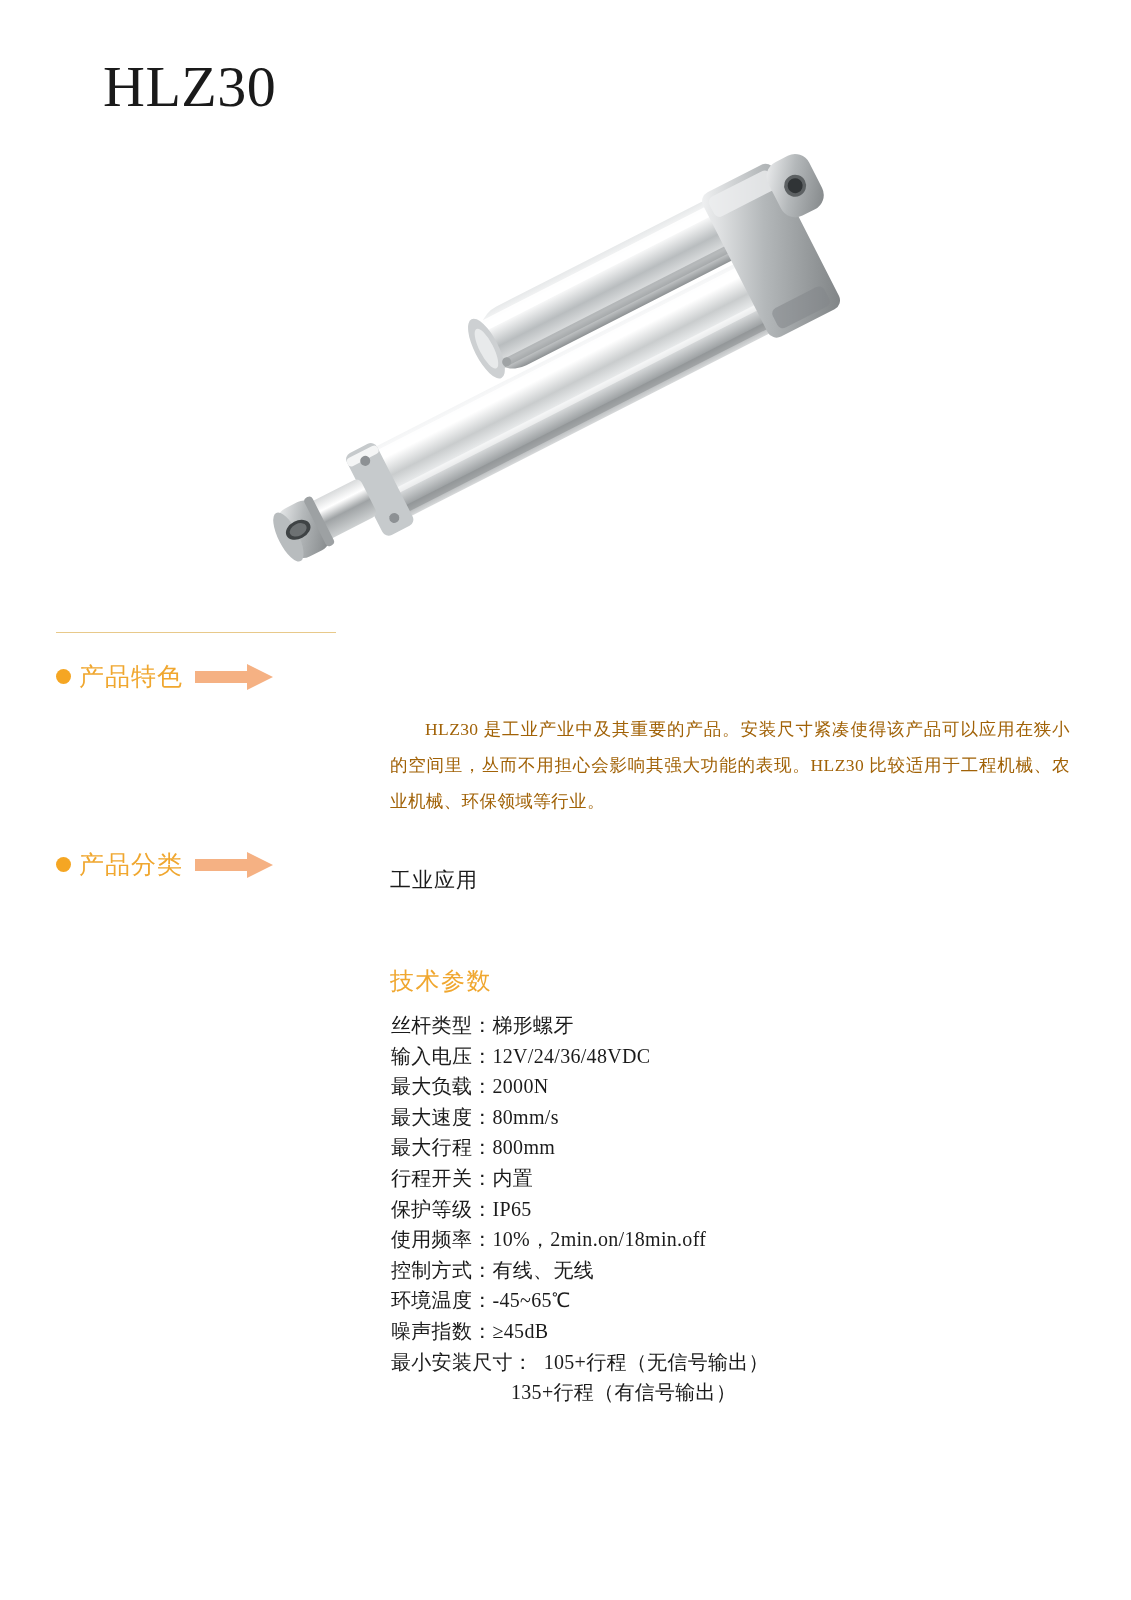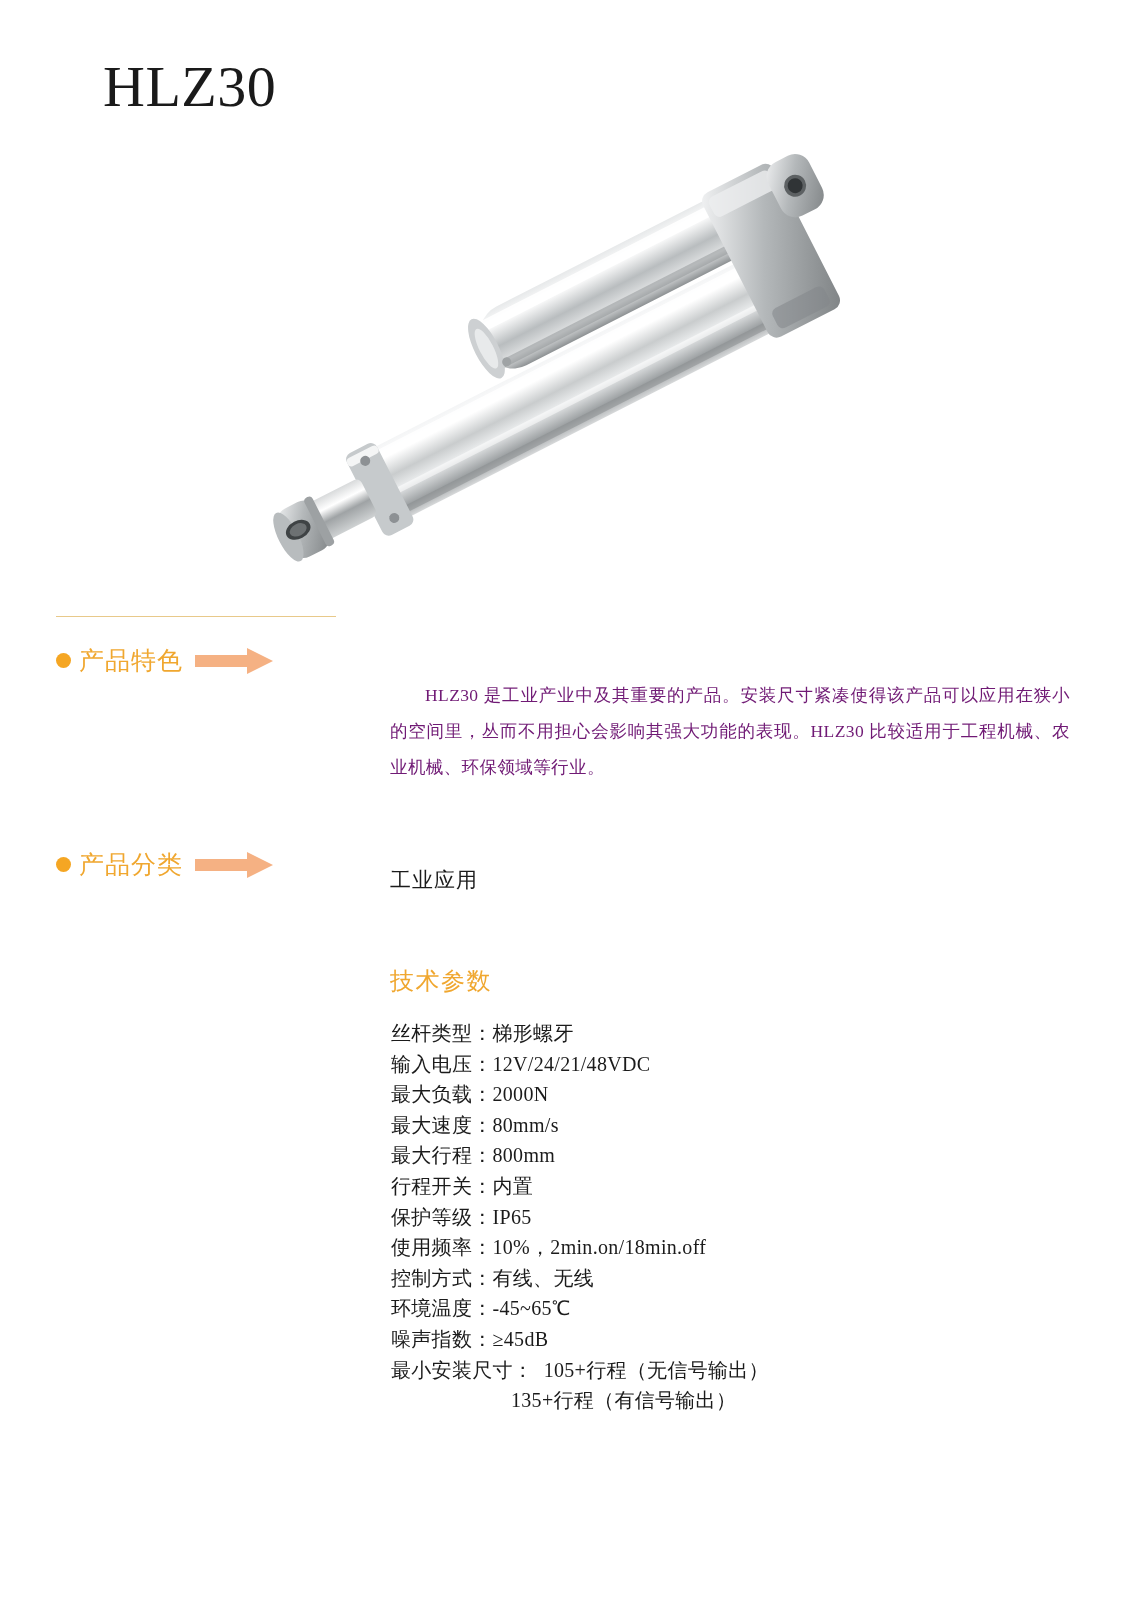--- a/index.html
+++ b/index.html
@@ -82,26 +82,26 @@
     width: 78px;
     height: 26px;
     flex: none;
     margin-left: 4px;
   }
 
   
   .feature-paragraph {
     position: absolute;
     left: 390px;
-    top: 678px;
+    top: 712px;
     width: 680px;
     font-family: "Liberation Serif", serif;
     font-size: 17.5px;
     line-height: 2.05;
-    color: #701a75;
+    color: #a16207;
     text-align: justify;
     letter-spacing: 0.4px;
     text-indent: 2em;
   }
 
   .category-value {
     position: absolute;
     left: 390px;
     top: 866px;
     font-family: "Liberation Serif", serif;
@@ -118,21 +118,20 @@
     font-size: 24px;
     color: #f0a72f;
     letter-spacing: 1.5px;
   }
 
   .spec-list {
     position: absolute;
     left: 391px;
     top: 1010px;
     width: 640px;
-    margin-top: 8px;
   }
   .spec-item {
     font-family: "Liberation Serif", serif;
     font-size: 20px;
     line-height: 1.53;
     color: #1b1b1b;
     letter-spacing: 0.3px;
     white-space: pre;
   }
   .spec-item.cont {
@@ -213,21 +212,21 @@
 
       <rect x="36" y="206" width="42" height="54" rx="14" fill="url(#headG)"></rect>
       <ellipse cx="40" cy="233" rx="10" ry="27" fill="#b8bcbe"></ellipse>
       <ellipse cx="52" cy="231" rx="13" ry="9" fill="#3f4345"></ellipse>
       <ellipse cx="52" cy="231" rx="9" ry="6" fill="#6d7173"></ellipse>
       <rect x="70" y="206" width="9" height="54" rx="4" fill="#9da1a3"></rect>
     </g>
   </svg>
 </div>
 
-<div class="section-label" style="left:56px; top:644px;">
+<div class="section-label" style="left:56px; top:660px;">
   <div class="label-rule" style="top:-28px; left:0;"></div>
   <div class="label-row">
     <span class="bullet-dot"></span>
     <span class="label-text">产品特色</span>
     <span class="arrow">
       <svg viewBox="0 0 78 26" width="78" height="26">
         <path d="M0 7 H52 V0 L78 13 L52 26 V19 H0 Z" fill="#f5b183"></path>
       </svg>
     </span>
   </div>
@@ -246,21 +245,21 @@
     </span>
   </div>
 </div>
 
 <div class="category-value">工业应用</div>
 
 <div class="spec-heading">技术参数</div>
 
 <div class="spec-list">
   <div class="spec-item">丝杆类型：梯形螺牙</div>
-  <div class="spec-item">输入电压：12V/24/21/48VDC</div>
+  <div class="spec-item">输入电压：12V/24/36/48VDC</div>
   <div class="spec-item">最大负载：2000N</div>
   <div class="spec-item">最大速度：80mm/s</div>
   <div class="spec-item">最大行程：800mm</div>
   <div class="spec-item">行程开关：内置</div>
   <div class="spec-item">保护等级：IP65</div>
   <div class="spec-item">使用频率：10%，2min.on/18min.off</div>
   <div class="spec-item">控制方式：有线、无线</div>
   <div class="spec-item">环境温度：-45~65℃</div>
   <div class="spec-item">噪声指数：≥45dB</div>
   <div class="spec-item">最小安装尺寸：  105+行程（无信号输出）</div>

